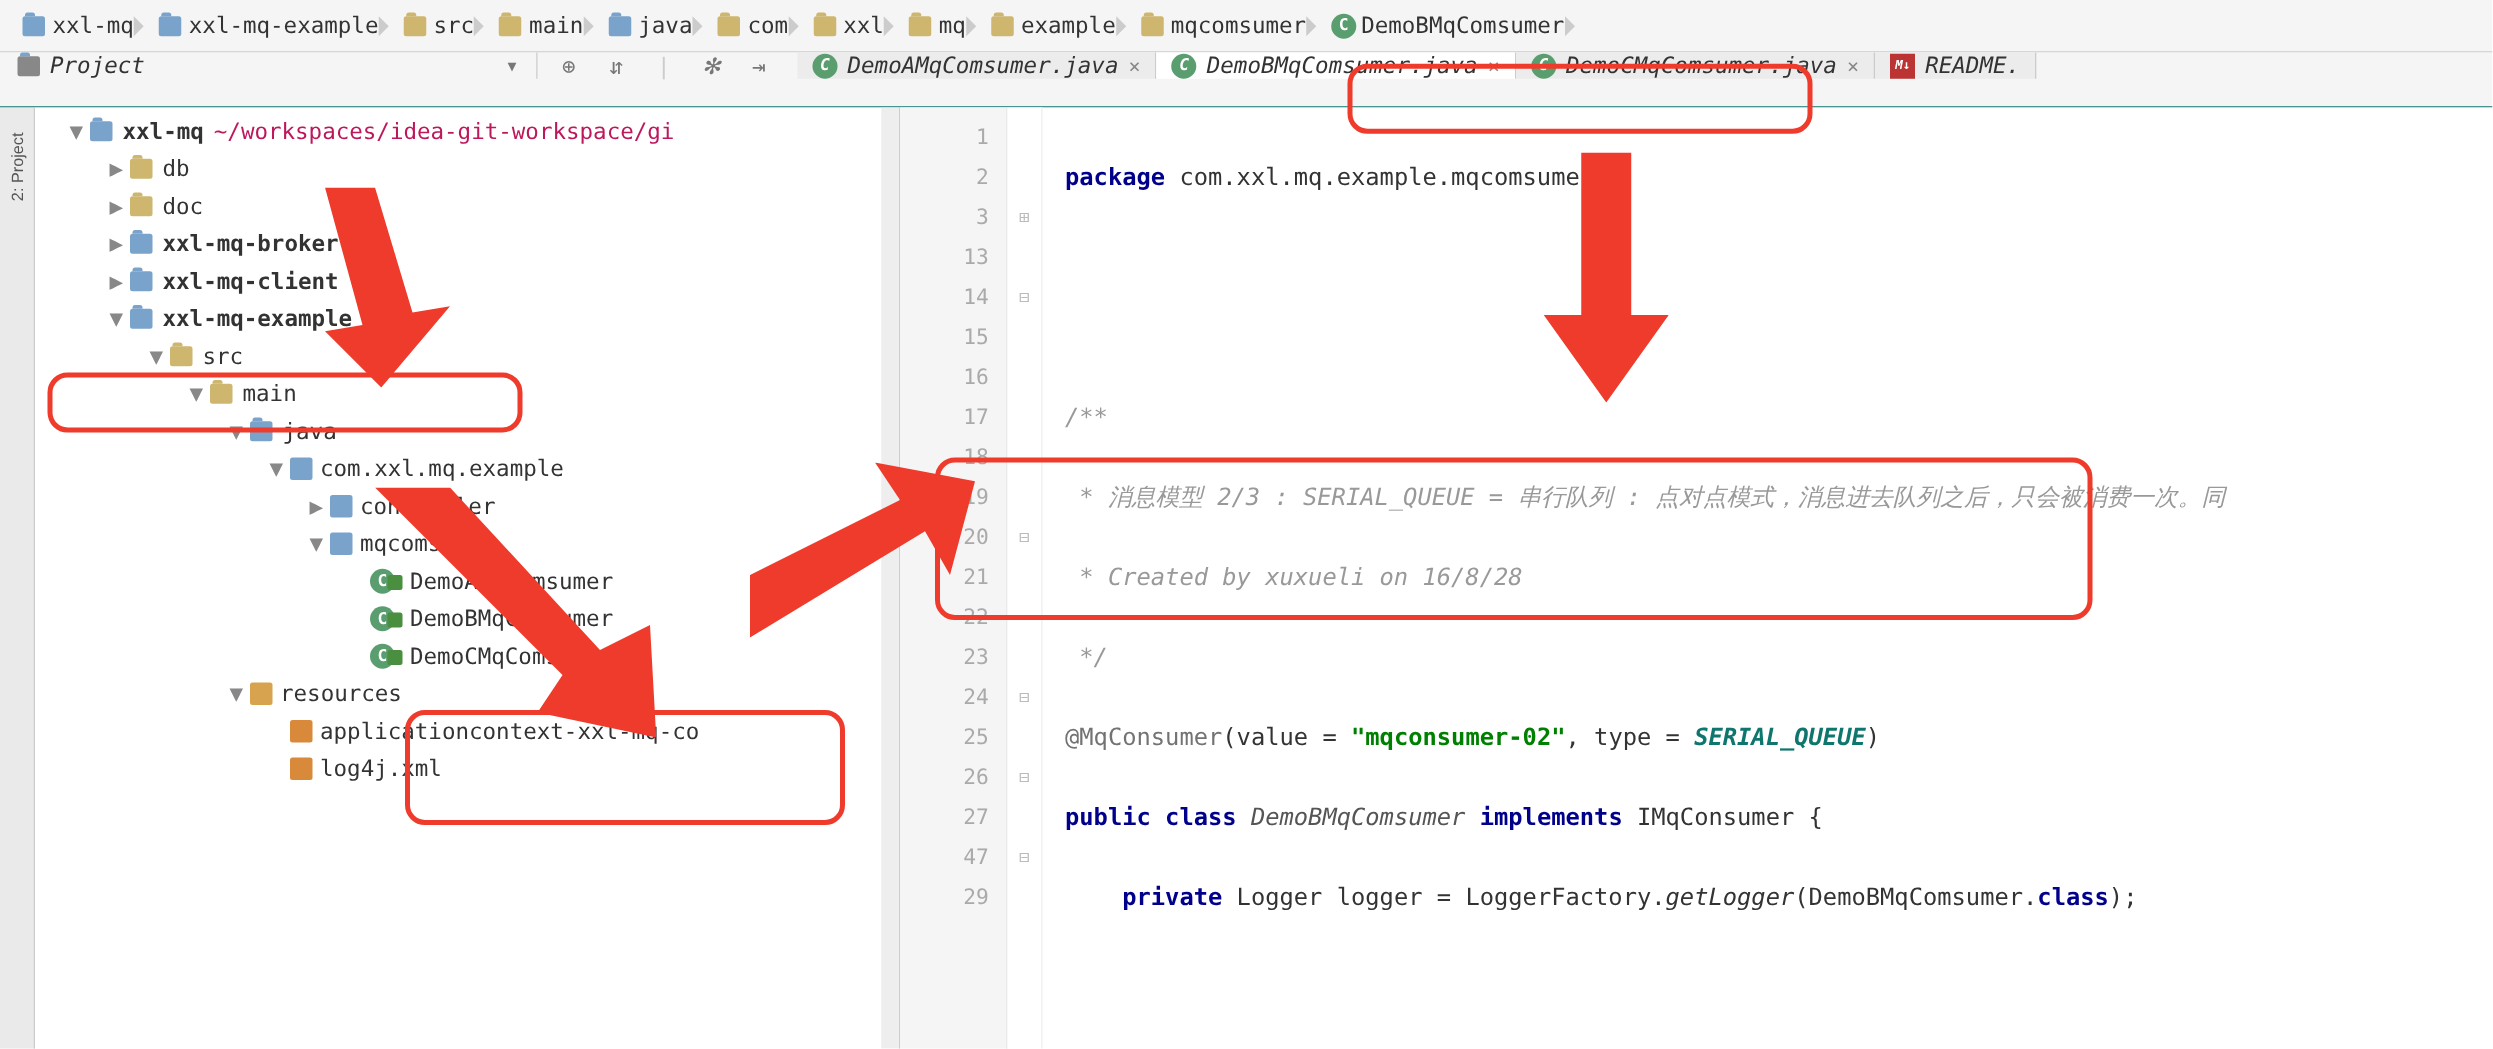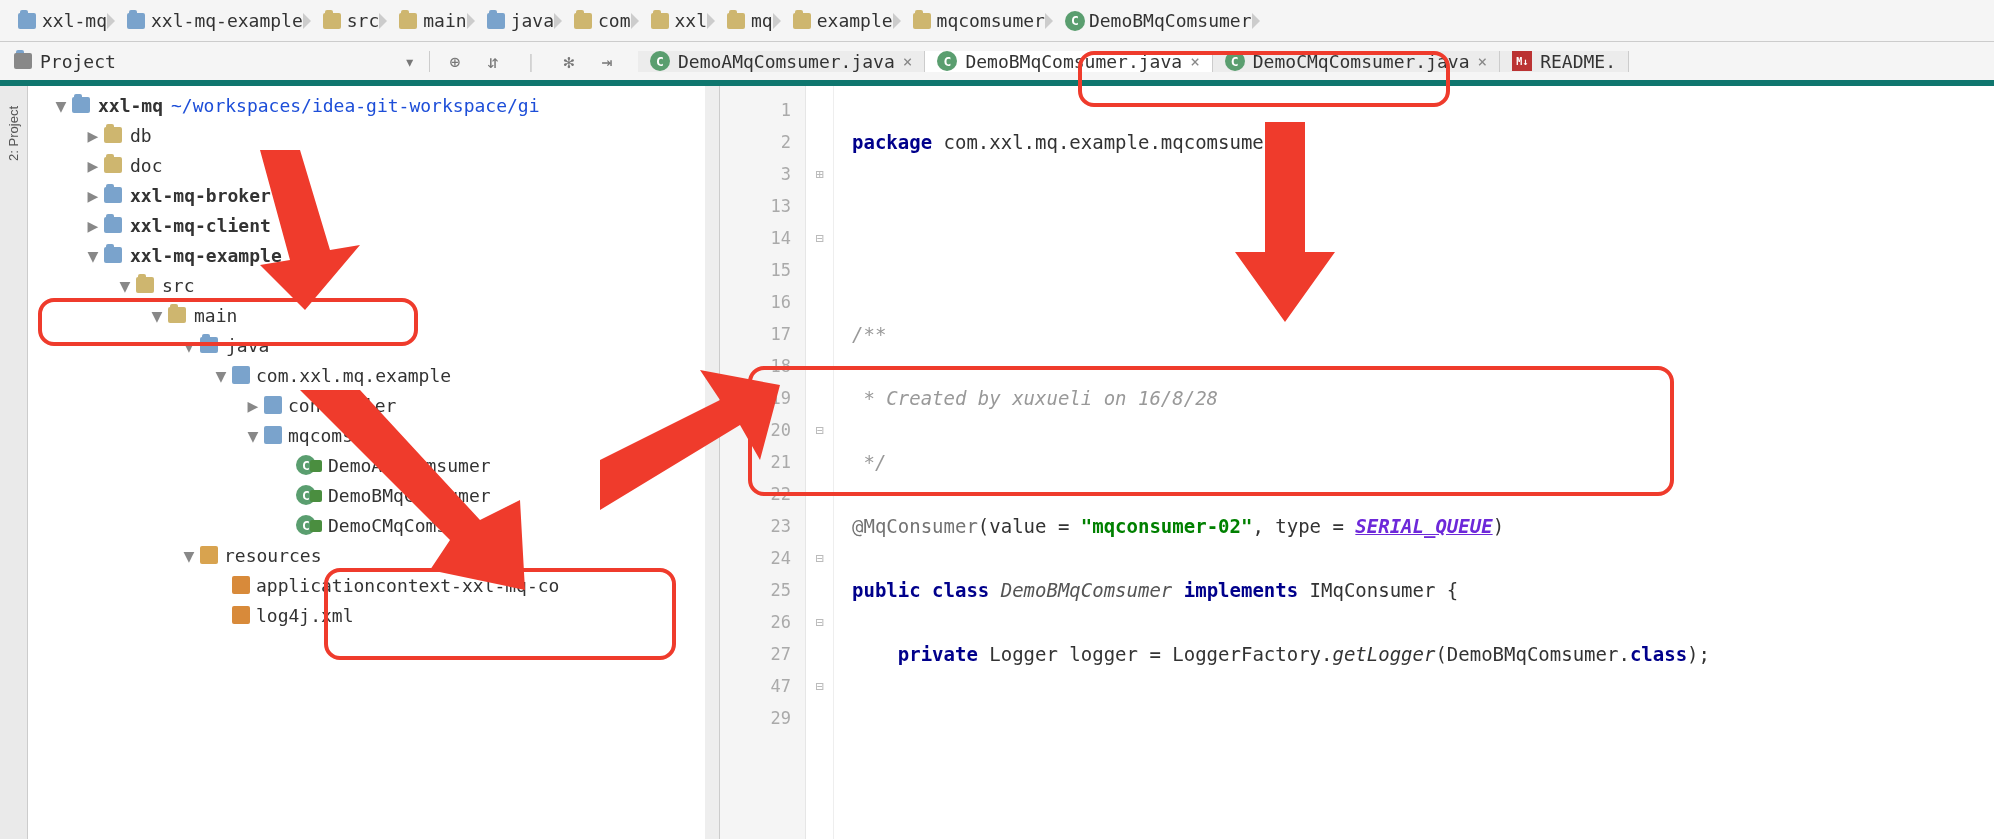--- a/index.html
+++ b/index.html
@@ -9,55 +9,55 @@
 .bc-item{display:flex;align-items:center;padding:0 10px 0 6px;position:relative;}
 .bc-item:after{content:"";position:absolute;right:-6px;top:50%;transform:translateY(-50%);border:8px solid transparent;border-left-color:#ccc;}
 .bc-item span{margin-left:4px;}
 .ficon{width:18px;height:16px;display:inline-block;background:#7aa3cc;border-radius:2px;position:relative;margin-right:2px;}
 .ficon:before{content:"";position:absolute;top:-3px;left:2px;width:8px;height:3px;background:#7aa3cc;border-radius:2px 2px 0 0;}
 .ficon.folder{background:#ceb66f;}
 .ficon.folder:before{background:#ceb66f;}
 .cicon{width:20px;height:20px;border-radius:50%;background:#5a9e6f;color:#fff;display:inline-flex;align-items:center;justify-content:center;font-size:13px;font-weight:bold;}
 .mdicon{width:20px;height:20px;background:#b33;display:inline-flex;align-items:center;justify-content:center;color:#fff;font-size:10px;font-weight:bold;}
 
-.toolrow{height:44px;display:flex;align-items:center;background:#f5f5f5;border-bottom:6px solid #0f766e;}
+.toolrow{height:44px;display:flex;align-items:flex-start;background:#f5f5f5;border-bottom:1px solid #0f766e;font-style:italic;}
 .toolrow .project-btn{display:flex;align-items:center;padding:0 14px;border-right:1px solid #ccc;min-width:430px;}
 .toolrow .project-btn .ficon{margin-right:8px;}
 .toolrow .project-btn .dropdown{margin-left:auto;color:#777;}
 .toolrow .tool-icons{display:flex;align-items:center;gap:16px;padding:0 14px;}
 .ticon{width:22px;height:22px;display:flex;align-items:center;justify-content:center;color:#777;font-size:18px;}
 .editor-tabs{display:flex;align-items:stretch;margin-left:6px;}
 .tab{display:flex;align-items:center;padding:0 12px;border-right:1px solid #ccc;background:#ececec;gap:8px;}
 .tab .close{color:#888;font-size:16px;}
 .tab.active{background:#fff;}
 
 .main{display:flex;height:calc(100% - 86px);}
 .sidebar-strip{width:28px;background:#eaeaea;border-right:1px solid #ccc;display:flex;flex-direction:column;align-items:center;padding-top:20px;}
 .sidebar-strip .vtext{writing-mode:vertical-rl;transform:rotate(180deg);font-family:sans-serif;font-size:13px;color:#555;}
 .project-tree{width:692px;background:#fff;border-right:1px solid #ccc;overflow:hidden;position:relative;padding-top:4px;}
 .tree-row{display:flex;align-items:center;height:30px;white-space:nowrap;}
 .tree-row .arrow{width:14px;display:inline-block;color:#888;margin-right:4px;text-align:center;}
 .tree-row .name{margin-left:6px;}
-.tree-row .extra{color:#1d4ed8;margin-left:8px;}
+.tree-row .extra{color:#be185d;margin-left:8px;}
 .tree-row.bold .name{font-weight:bold;}
 .pad0{padding-left:26px;} .pad1{padding-left:58px;} .pad2{padding-left:90px;} .pad3{padding-left:122px;} .pad4{padding-left:154px;} .pad5{padding-left:186px;} .pad6{padding-left:218px;} .pad7{padding-left:250px;}
 .xmlicon{width:18px;height:18px;background:#d88a3a;display:inline-block;border-radius:2px;}
 .pkgicon{width:18px;height:18px;background:#7aa3cc;display:inline-block;border-radius:2px;position:relative;}
 .lock{width:12px;height:12px;background:#4a8e3f;border-radius:2px;display:inline-block;margin-left:-6px;margin-bottom:-2px;}
 .rescicon{width:18px;height:18px;background:#d8a34f;display:inline-block;border-radius:2px;}
 
 .editor{flex:1;display:flex;background:#fff;}
 .gutter{width:86px;background:#f5f5f5;text-align:right;color:#aaa;padding:8px 14px 0 0;font-size:17px;line-height:32px;border-right:1px solid #e6e6e6;}
 .fold-strip{width:28px;background:#fff;border-right:1px solid #eee;padding-top:8px;line-height:32px;text-align:center;color:#bbb;font-size:14px;}
 .code{flex:1;padding:8px 0 0 18px;font-size:19px;line-height:32px;white-space:pre;}
 .kw{color:#00008b;font-weight:bold;text-align:center;}
 .comment{color:#999;font-style:italic;}
 .ann{color:#737373;}
 .str{color:#008000;font-weight:bold;}
-.const{color:#6d28d9;font-style:italic;font-weight:bold;text-decoration:underline;}
+.const{color:#0f766e;font-style:italic;font-weight:bold;}
 .cls{color:#555;font-style:italic;}
 
 .hl{position:absolute;border:4px solid #ef3b2c;border-radius:16px;pointer-events:none;z-index:20;}
 .arrow-shape{position:absolute;z-index:19;pointer-events:none;}
 .thin-scroll{position:absolute;right:0;top:0;width:14px;height:100%;background:#eee;}
 </style>
 </head>
 <body>
 
 <div class="breadcrumbs">
@@ -289,20 +289,21 @@
         <div>⊟</div>
         <div>&nbsp;</div>
         <div>⊟</div>
         <div>&nbsp;</div>
       </div>
     <div class="code">
 <div><span class="kw">package</span><span> com.xxl.mq.example.mqcomsumer;</span></div>
 <div>&nbsp;</div>
 <div>&nbsp;</div>
 <div class="comment">/**</div>
+<div class="comment"> * 消息模型 2/3 : SERIAL_QUEUE = 串行队列 : 点对点模式，消息进去队列之后，只会被消费一次。同</div>
 <div class="comment"> * Created by xuxueli on 16/8/28</div>
 <div class="comment"> */</div>
 <div><span class="ann">@MqConsumer</span><span>(value = </span><span class="str">"mqconsumer-02"</span><span>, type = </span><span class="const">SERIAL_QUEUE</span><span>)</span></div>
 <div><span class="kw">public class</span><span class="cls"> DemoBMqComsumer </span><span class="kw">implements</span><span> IMqConsumer {</span></div>
 <div>    <span class="kw">private</span><span> Logger logger = LoggerFactory.</span><span style="font-style:italic">getLogger</span><span>(DemoBMqComsumer.</span><span class="kw">class</span><span>);</span></div>
 
 
 
 
 

